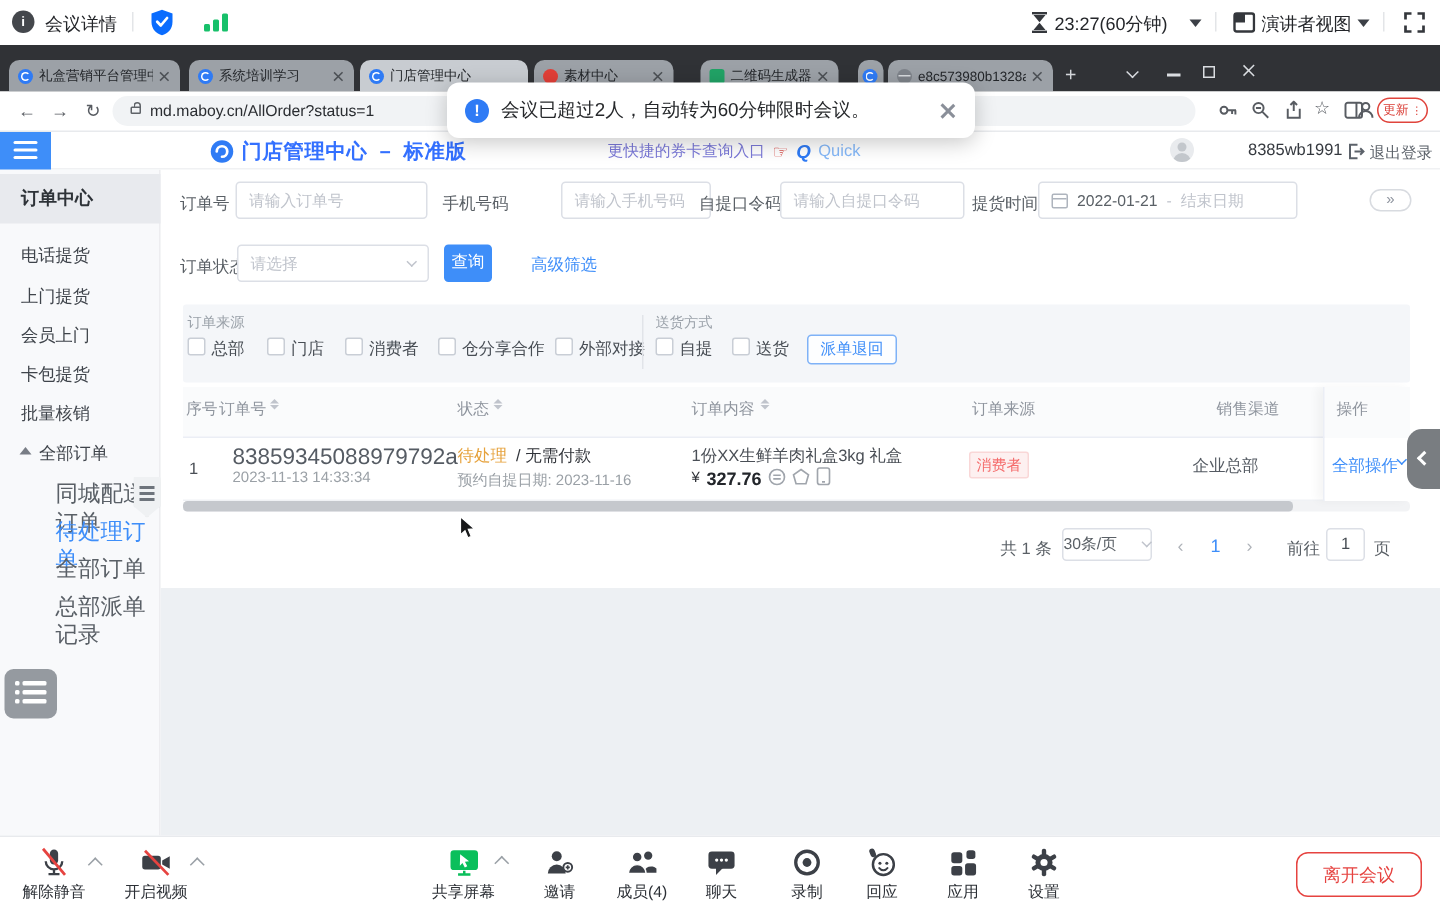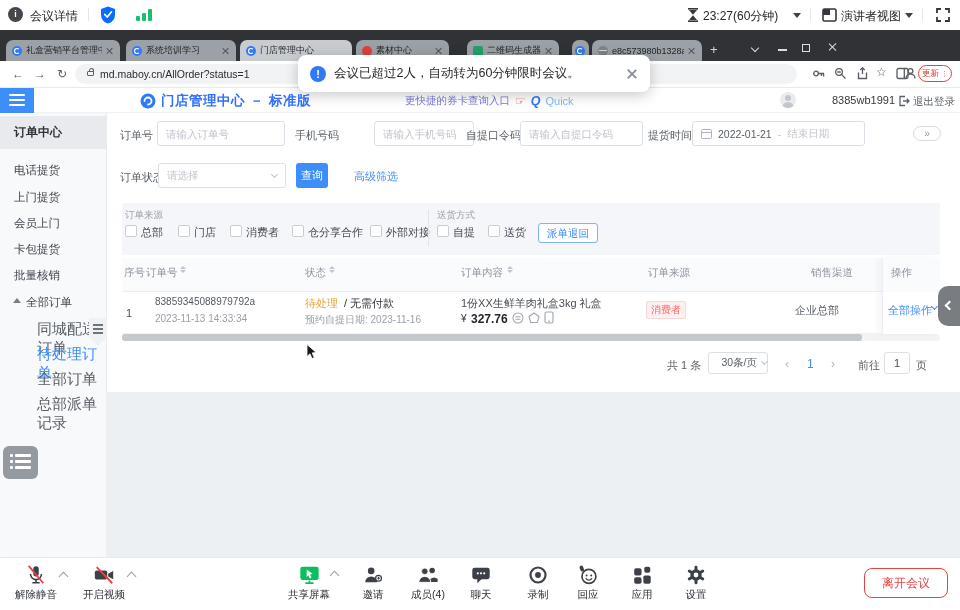--- a/index.html
+++ b/index.html
@@ -103,21 +103,21 @@
 .td1{position:absolute;top:296px;font-size:11px;color:#4a4f56;z-index:3}
 .td2{position:absolute;top:313px;font-size:10px;color:#9aa0a6;z-index:3}
 .status-warn{color:#e6a23c}
 .badge-red{position:absolute;left:646px;top:301px;background:#fdf0f0;border:1px solid #f9d7d7;border-radius:2px;color:#f56c6c;font-size:10px;padding:1px 4px;z-index:3}
 .fixedcol{position:absolute;left:882px;top:258px;width:58px;height:76px;border-left:1px solid #ebeef5;box-shadow:-4px 0 6px rgba(0,0,0,.04);z-index:4;background:linear-gradient(#fafbfc 0,#fafbfc 34px,#fff 34px)}
 .hsb{position:absolute;left:122px;top:334px;width:818px;height:7px;background:#f2f3f5;border-radius:3px;z-index:3}
 .hsb i{position:absolute;left:0;top:0;width:740px;height:7px;background:#c5c8cd;border-radius:3px}
 
 
 .pgtxt{position:absolute;font-size:11px;color:#5a6066;z-index:3}
-.pgbox{position:absolute;height:22px;border:1px solid #dcdfe6;border-radius:3px;background:#fff;display:flex;align-items:center;justify-content:flex-end;gap:5px;font-size:10.5px;color:#5a6066;z-index:3}
+.pgbox{position:absolute;height:22px;border:1px solid #dcdfe6;border-radius:3px;background:#fff;display:flex;align-items:center;justify-content:space-between;gap:5px;font-size:10.5px;color:#5a6066;z-index:3}
 .pgnav{position:absolute;top:357px;font-size:12px;color:#aeb2b8;z-index:3}
 .pgcur{color:#3e8ef9}
 .goto-input{position:absolute;left:884px;top:352px;width:26px;height:22px;border:1px solid #dcdfe6;border-radius:3px;text-align:center;font-size:11px;color:#474d54;z-index:3;font-family:inherit}
 
 
 .toast{position:absolute;left:298px;top:55px;width:352px;height:37px;background:#fff;border-radius:8px;box-shadow:0 3px 14px rgba(0,0,0,.22);display:flex;align-items:center;padding:0 12px;gap:8px;z-index:60}
 .toast .bang{width:16px;height:16px;border-radius:50%;background:#2f7bf5;color:#fff;font-size:11px;font-weight:bold;text-align:center;line-height:16px;flex:0 0 auto}
 .toast .msg{font-size:12.5px;color:#26282b;flex:1;white-space:nowrap}
 .toast .tx{position:relative;width:12px;height:12px;flex:0 0 auto}
 .toast .tx::before,.toast .tx::after{content:"";position:absolute;left:5.3px;top:0;width:1.6px;height:12px;background:#8a8f99}
@@ -362,21 +362,21 @@
   <span class="th" style="left:461px">订单内容</span>
   <span class="sort" style="left:507px">
       <i class="u"></i>
       <i class="d"></i>
     </span>
   <span class="th" style="left:648px">订单来源</span>
   <span class="th" style="left:811px">销售渠道</span>
 
   <div class="trow"></div>
   <span class="td1" style="left:126px;top:307px">1</span>
-  <span class="td1" style="left:155px;color:#555b63;font-size:10px">83859345088979792a</span>
+  <span class="td1" style="left:155px;color:#555b63;font-size:15px">83859345088979792a</span>
   <span class="td2" style="left:155px">2023-11-13 14:33:34</span>
   <span class="td1 status-warn" style="left:305px">待处理</span>
   <span class="td1" style="left:344px;color:#303339">/ 无需付款</span>
   <span class="td2" style="left:305px">预约自提日期: 2023-11-16</span>
   <span class="td1" style="left:461px">1份XX生鲜羊肉礼盒3kg 礼盒</span>
   <span class="td2" style="left:461px;color:#303339">¥</span>
   <span class="td2" style="left:471px;top:311.5px;font-size:12px;font-weight:bold;color:#23262b">327.76</span>
   <svg class="abs" style="left:512px;top:312px;z-index:3" width="12" height="12" viewBox="0 0 12 12">
     <circle cx="6" cy="6" r="5" fill="none" stroke="#a0a5ac" stroke-width="1.1"></circle>
     <path d="M3.5 4.8 H8.5 M3.5 7.2 H8.5" stroke="#a0a5ac" stroke-width="1.1"></path>

